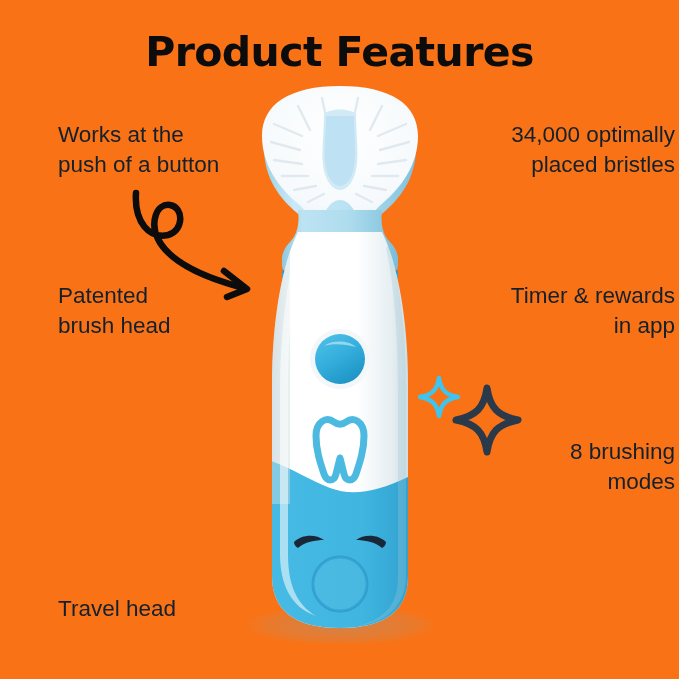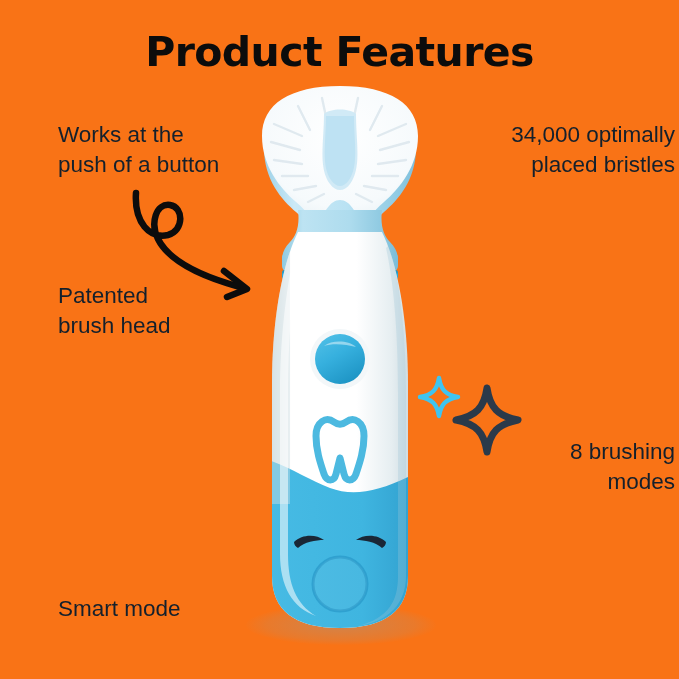--- a/index.html
+++ b/index.html
@@ -99,25 +99,27 @@
 
   <div class="title">Product Features</div>
 
   <div class="feature left f-works">Works at the
 push of a button</div>
 
   <div class="feature left f-patented">Patented
 brush head</div>
 
 
-  <div class="feature left f-travel">Smart mode</div>
+  <div class="feature left f-travel">Travel head</div>
 
   <div class="feature right f-bristles">34,000 optimally
 placed bristles</div>
 
+  <div class="feature right f-timer">Timer &amp; rewards
+in app</div>
 
   <div class="feature right f-modes">8 brushing
 modes</div>
 
 
   <svg class="arrow" viewBox="0 0 150 130">
     <path d="M8 10 C 6 40, 22 56, 40 52 C 56 48, 56 24, 42 22 C 28 20, 22 40, 30 56
              C 40 76, 68 92, 112 104" fill="none" stroke="#0c0c0c" stroke-width="6.5" stroke-linecap="round" stroke-linejoin="round"></path>
     <path d="M96 88 L119 106 L99 114" fill="none" stroke="#0c0c0c" stroke-width="6.5" stroke-linecap="round" stroke-linejoin="round"></path>
   </svg>

